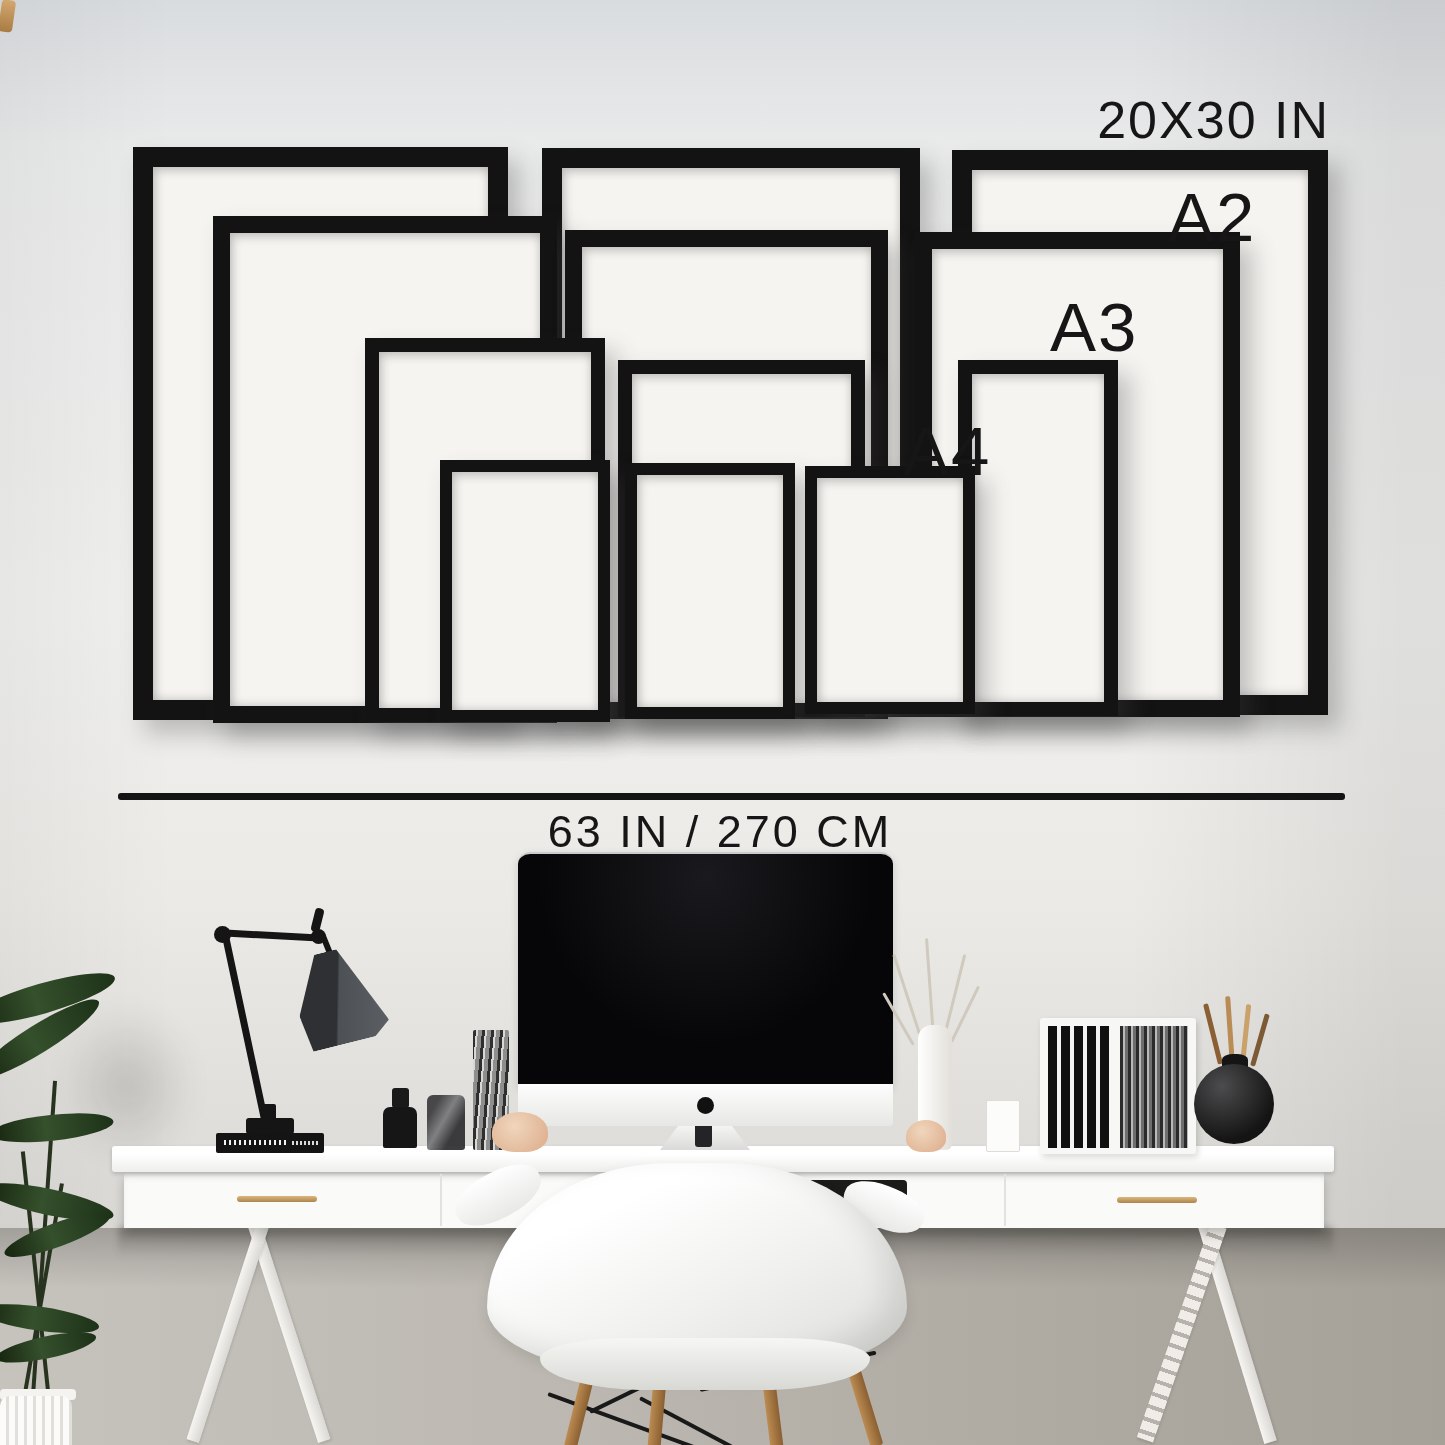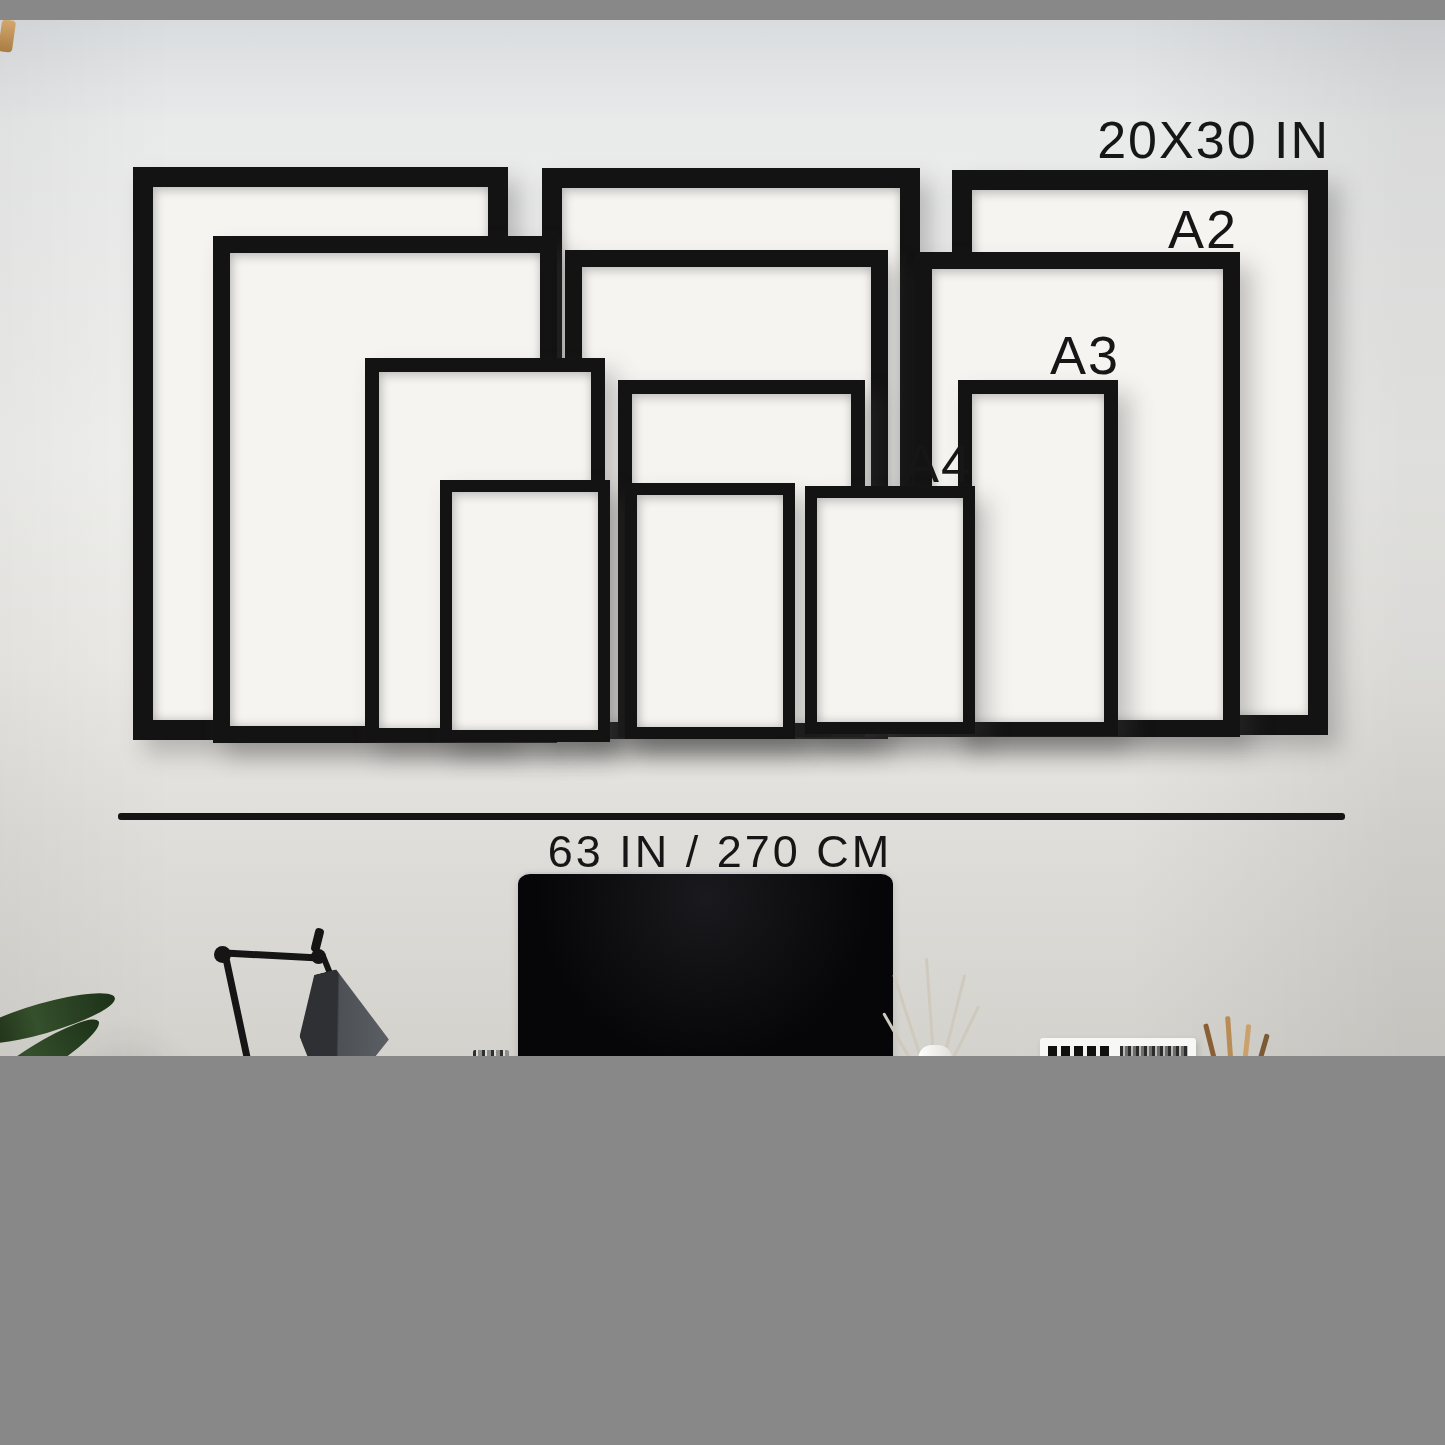--- a/index.html
+++ b/index.html
@@ -1,35 +1,35 @@
 <!DOCTYPE html>
 <html><head>
 <meta charset="utf-8">
 <style>
   html,body{margin:0;padding:0;background:#888;}
-  .scene{position:relative;width:1445px;height:1036px;overflow:hidden;
+  .scene{position:relative;width:1445px;height:1445px;overflow:hidden;
          font-family:"Liberation Sans",sans-serif;
-         background:linear-gradient(180deg,#d9dcdf 0%,#e9eaea 10%,#f0f0ee 42%,#ebeae7 62%,#e0deda 78%,#d4d2cd 100%);margin-top:20px;}
+         background:linear-gradient(180deg,#d9dcdf 0%,#e9eaea 10%,#f0f0ee 42%,#ebeae7 62%,#e0deda 78%,#d4d2cd 100%);}
   .wall-shade-right{position:absolute;left:0;top:0;width:1445px;height:1445px;
          background:linear-gradient(90deg,rgba(0,0,0,0.04) 0%,rgba(0,0,0,0) 12%,rgba(0,0,0,0) 78%,rgba(0,0,0,0.07) 97%);}
   .lower-wall{position:absolute;left:0;top:1228px;width:1445px;height:217px;
          background:linear-gradient(90deg,#c6c3bd 0%,#bcb8b1 40%,#b1ada5 65%,#a5a199 100%);}
   .lower-wall-fade{position:absolute;left:0;top:1228px;width:1445px;height:60px;
          background:linear-gradient(180deg,rgba(0,0,0,0.18),rgba(0,0,0,0));}
   
   .fr{position:absolute;background:#f5f4f1;border-style:solid;border-color:#131313;
       box-shadow:12px 14px 22px rgba(70,70,70,.30), inset 3px 4px 10px rgba(0,0,0,.20), inset -2px -3px 8px rgba(0,0,0,.10);}
   .r1{border-width:20px;z-index:1;}
   .r2{border-width:17px;z-index:2;}
   .r3{border-width:14px;z-index:3;}
   .r4{border-width:12px;z-index:4;}
   
   .lbl{position:absolute;color:#161616;letter-spacing:2px;z-index:6;font-weight:400;white-space:nowrap;}
   .lbl-big{font-size:52px;}
-  .lbl-mid{font-size:54px;}
+  .lbl-mid{font-size:69px;}
   .lbl-bottom{font-size:45px;letter-spacing:3px;}
   .measure-line{position:absolute;left:118px;top:793px;width:1227px;height:7px;background:#141414;border-radius:3px;z-index:6;}
   
   .desk-top{position:absolute;left:112px;top:1146px;width:1222px;height:26px;z-index:10;
       background:linear-gradient(180deg,#ffffff 30%,#eeeeec 100%);border-radius:3px;
       box-shadow:0 2px 4px rgba(0,0,0,0.18);}
   .desk-drawers{position:absolute;left:124px;top:1172px;width:1200px;height:56px;z-index:9;
       background:#fafaf8;box-shadow:inset 0 7px 9px -5px rgba(0,0,0,0.22), 0 6px 10px rgba(0,0,0,0.22);}
   .seam{position:absolute;top:1174px;width:2px;height:52px;background:#e2e2de;z-index:10;}
   .handle{position:absolute;height:6px;width:80px;z-index:11;border-radius:3px;
@@ -125,21 +125,21 @@
   <div class="fr r3" style="left:365px;top:338px;width:212px;height:356px;"></div>
   <div class="fr r3" style="left:618px;top:360px;width:219px;height:329px;"></div>
   <div class="fr r3" style="left:958px;top:360px;width:132px;height:328px;"></div>
 
   <div class="fr r4" style="left:440px;top:460px;width:146px;height:238px;"></div>
   <div class="fr r4" style="left:625px;top:463px;width:146px;height:232px;"></div>
   <div class="fr r4" style="left:805px;top:466px;width:146px;height:224px;"></div>
 
   <div class="lbl lbl-big" style="left:1085px;top:90px;width:245px;text-align:right;">20X30 IN</div>
   <div class="lbl lbl-mid" style="left:1168px;top:178px;">A2</div>
-  <div class="lbl lbl-mid" style="left:1050px;top:304px;text-align:right;">A3</div>
+  <div class="lbl lbl-mid" style="left:1050px;top:288px;text-align:right;">A3</div>
   <div class="lbl lbl-mid" style="left:903px;top:412px;">A4</div>
 
   <div class="measure-line"></div>
   <div class="lbl lbl-bottom" style="left:400px;top:806px;width:640px;text-align:center;">63 IN / 270 CM</div>
 
   <div class="lower-wall"></div>
   <div class="lower-wall-fade"></div>
   <div class="lamp-wall-shadow"></div>
 
   <div class="desk-shadow"></div>

